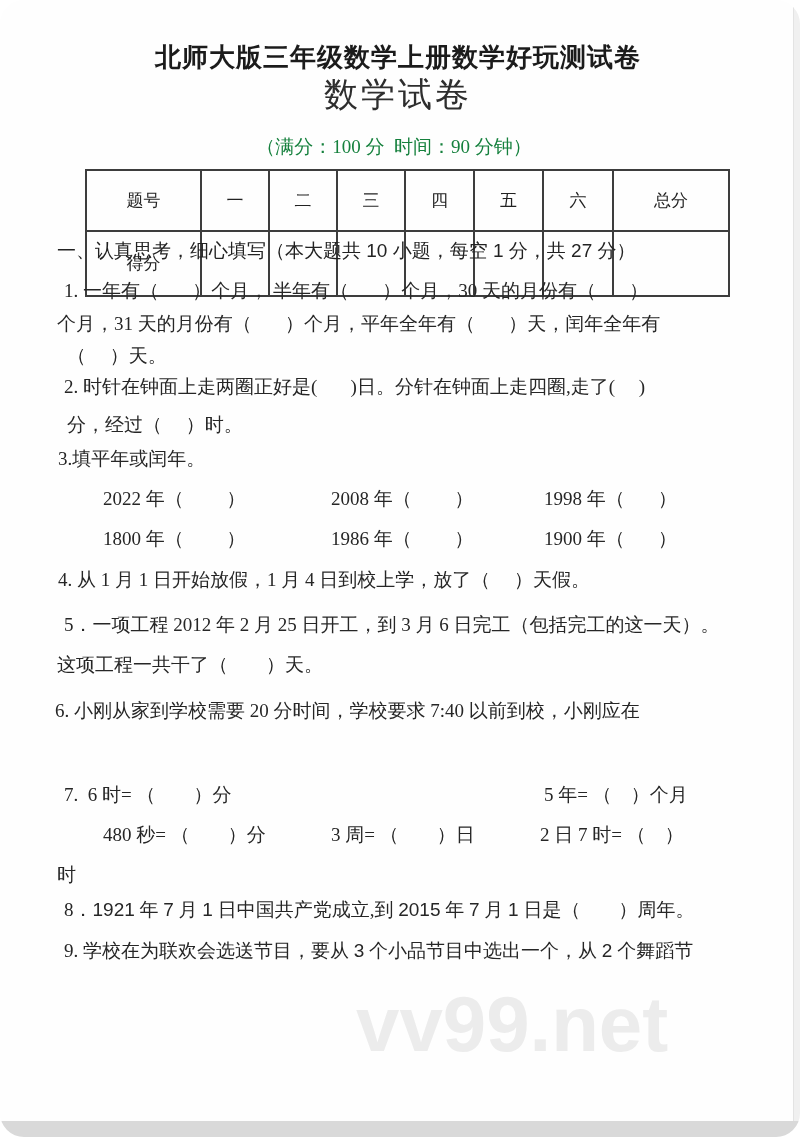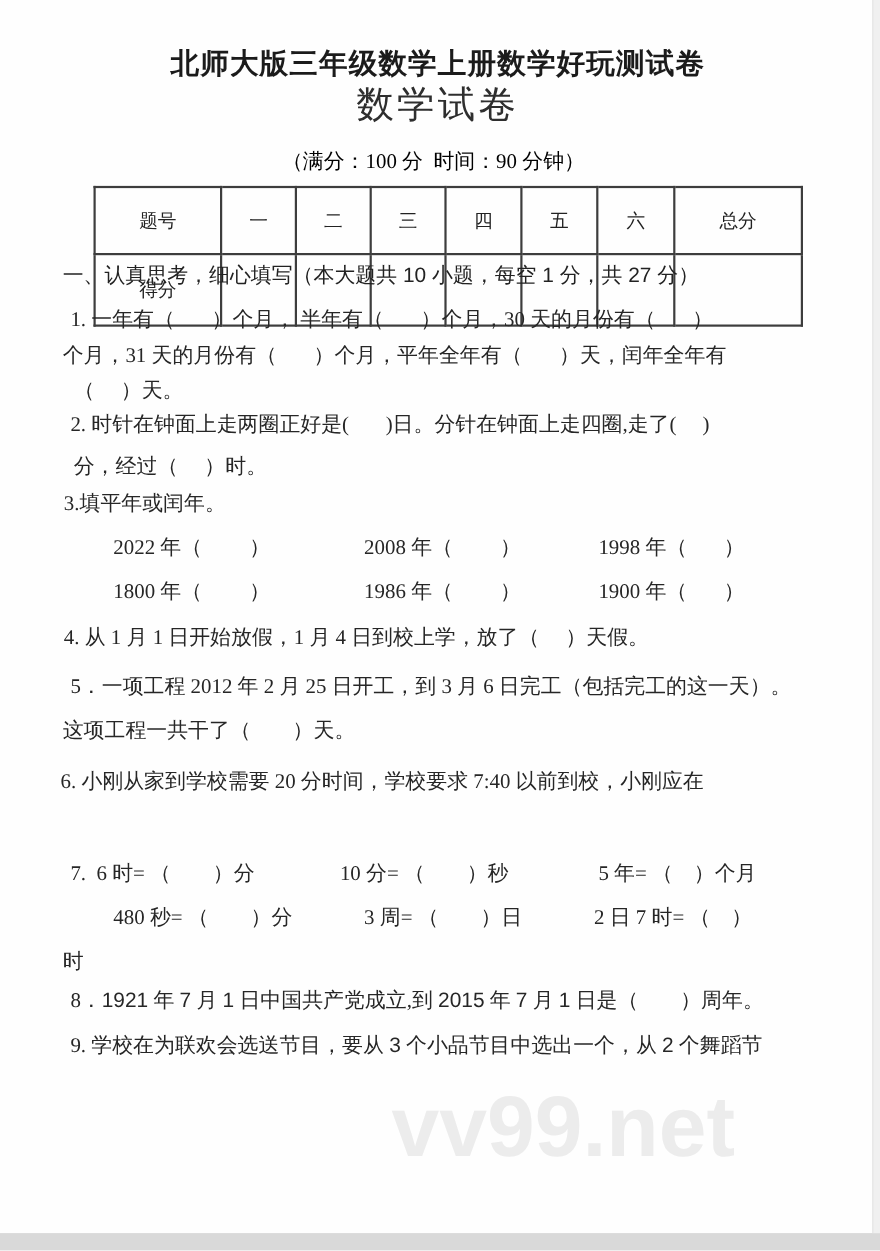--- a/index.html
+++ b/index.html
@@ -1,31 +1,31 @@
 <!DOCTYPE html>
 <html><head>
 <meta charset="utf-8">
 <style>
   html,body{margin:0;padding:0;background:#ffffff;}
   .page{
     position:relative;width:800px;height:1137px;background:#fefefe;overflow:hidden;
-    font-family:"Liberation Serif","DejaVu Serif",serif;color:#262626;
+    font-family:"Liberation Serif","DejaVu Serif",serif;color:#262626;border-radius:24px;
   }
   .title{
     position:absolute;left:0;top:40px;width:796px;text-align:center;
     font-family:"Liberation Sans","DejaVu Sans",sans-serif;font-weight:700;
     font-size:26px;letter-spacing:1px;color:#1b1b1b;
   }
   .subtitle{
     position:absolute;left:0;top:72px;width:796px;text-align:center;
     font-size:34px;font-weight:400;letter-spacing:3px;color:#2e2e2e;
   }
   .info{
     position:absolute;left:0;top:134px;width:788px;text-align:center;
-    font-size:19px;color:#000000;white-space:pre;
+    font-size:19px;color:#15803d;white-space:pre;
   }
   table.score-table{
     position:absolute;left:85px;top:169px;width:643px;
     border-collapse:collapse;table-layout:fixed;
   }
   table.score-table td{
     border:2px solid #3d3d3d;text-align:center;vertical-align:middle;
     font-size:17px;color:#222;height:27px;padding:16px;
   }
   table.score-table tr.score-row td{height:31px;}
@@ -111,21 +111,20 @@
 
   <div class="line" style="left:58px;top:567px;">4. 从 1 月 1 日开始放假，1 月 4 日到校上学，放了（     ）天假。</div>
 
   <div class="line" style="left:64px;top:612px;">5．一项工程 2012 年 2 月 25 日开工，到 3 月 6 日完工（包括完工的这一天）。</div>
   <div class="line" style="left:57px;top:652px;">这项工程一共干了（        ）天。</div>
 
   <div class="line" style="left:55px;top:698px;">6. 小刚从家到学校需要 20 分时间，学校要求 7:40 以前到校，小刚应在</div>
 
   <div class="cellrow" style="top:782px;">
     <span class="cell" style="left:64px;">7.  6 时= （        ）分</span>
-    <span class="cell" style="left:309px;">10 分= （        ）秒</span>
     <span class="cell" style="left:544px;">5 年= （    ）个月</span>
   </div>
   <div class="cellrow" style="top:822px;">
     <span class="cell" style="left:103px;">480 秒= （        ）分</span>
     <span class="cell" style="left:331px;">3 周= （        ）日</span>
     <span class="cell" style="left:540px;">2 日 7 时= （    ）</span>
   </div>
   <div class="line" style="left:57px;top:862px;">时</div>
 
   <div class="line" style="left:64px;top:897px;"><span>8．</span><span class="b">1921</span><span> 年 </span><span class="b">7</span><span> 月 </span><span class="b">1</span><span> 日中国共产党成立,到 </span><span class="b">2015</span><span> 年 </span><span class="b">7</span><span> 月 </span><span class="b">1</span><span> 日是（        ）周年。</span></div>

